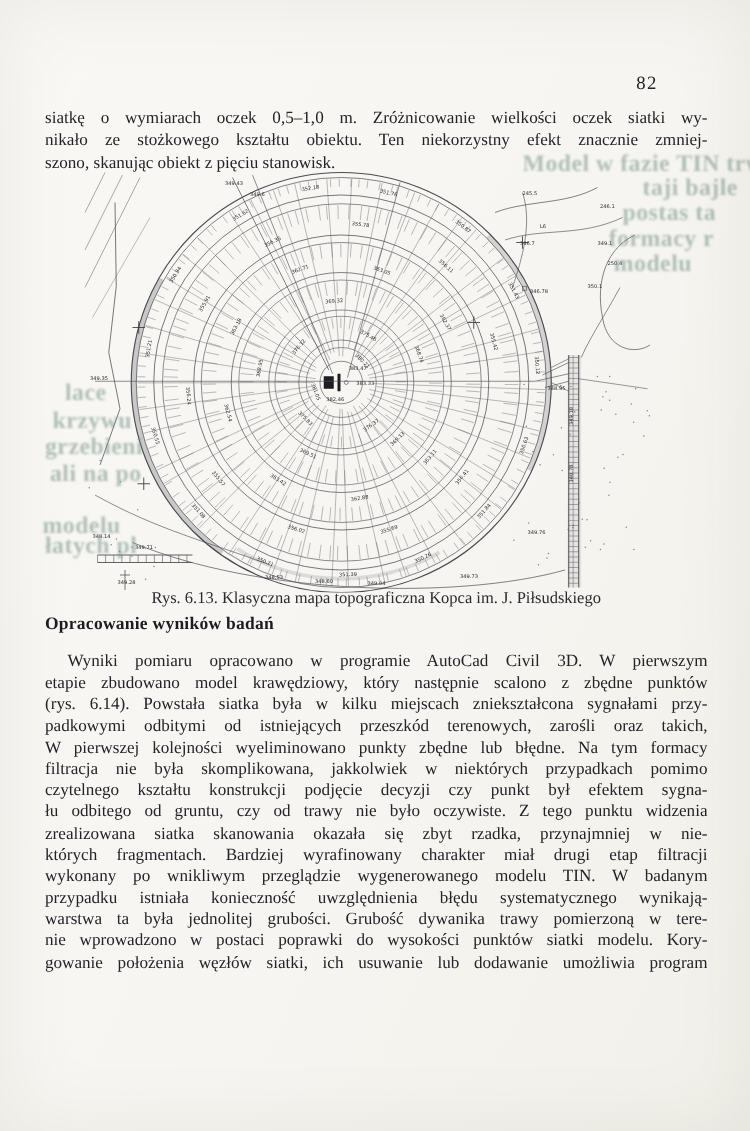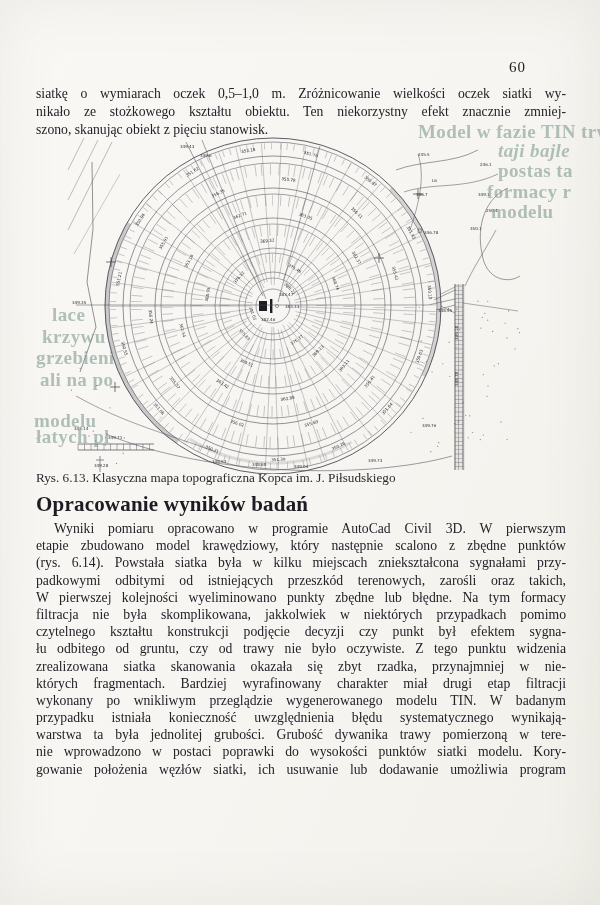--- a/index.html
+++ b/index.html
@@ -17,36 +17,36 @@
   .para-1{top:85px;}
   .para-2{top:520px;}
   .tline{
     font-size:13.7px;line-height:18px;height:18px;overflow:hidden;
     text-align:justify;text-align-last:justify;white-space:normal;
   }
   .para-2 .tline{line-height:17.2px;height:17.2px;}
   .tline.short{text-align-last:left;}
   .tline.indent{text-indent:18px;}
   .figure{position:absolute;left:66px;top:134px;width:462px;height:340px;}
-  .caption{position:absolute;left:36px;top:470px;width:530px;
+  .caption{position:absolute;left:36px;top:470px;width:530px;text-align:center;
     font-size:13.2px;color:#2a2a30;}
-  .heading{position:absolute;left:36px;top:492px;font-size:21px;font-weight:bold;
+  .heading{position:absolute;left:36px;top:492px;font-size:14px;font-weight:bold;
     letter-spacing:0.2px;color:#1c1c22;margin:0;}
   .watermark{position:absolute;left:2px;top:878px;
     font-family:"Liberation Sans","DejaVu Sans",sans-serif;
     font-size:20px;color:#9c9c9c;letter-spacing:0.4px;margin-top:32px;}
   .bleed{position:absolute;font-weight:bold;font-size:19px;color:rgba(116,146,135,0.55);
     filter:blur(0.7px);letter-spacing:0.4px;white-space:nowrap;}
 </style>
 </head>
 <body>
 
 <div class="page">
 
-  <div class="page-number">60</div>
+  <div class="page-number">82</div>
 
   <div class="para para-1">
       <div class="tline">siatkę o wymiarach oczek 0,5–1,0 m. Zróżnicowanie wielkości oczek siatki wy-</div>
       <div class="tline">nikało ze stożkowego kształtu obiektu. Ten niekorzystny efekt znacznie zmniej-</div>
       <div class="tline short">szono, skanując obiekt z pięciu stanowisk.</div>
     </div>
 
   <div class="figure">
     <svg id="mapsvg" width="462" height="340" viewBox="0 0 462 340" xmlns="http://www.w3.org/2000/svg">
         <path d="M63.23978297178317,89.00000000000001 A166,166 0 0 0 111.7863115657263,307.97923935197264" stroke="#6b6b72" stroke-width="4.5" fill="none" opacity="0.32"></path>
@@ -772,21 +772,21 @@
       <div class="tline">wykonany po wnikliwym przeglądzie wygenerowanego modelu TIN. W badanym</div>
       <div class="tline">przypadku istniała konieczność uwzględnienia błędu systematycznego wynikają-</div>
       <div class="tline">warstwa ta była jednolitej grubości. Grubość dywanika trawy pomierzoną w tere-</div>
       <div class="tline">nie wprowadzono w postaci poprawki do wysokości punktów siatki modelu. Kory-</div>
       <div class="tline">gowanie położenia węzłów siatki, ich usuwanie lub dodawanie umożliwia program</div>
     </div>
 
   <div class="watermark">architrend.pl</div>
 
 <span class="bleed" style="left: 418px; top: 121px;">Model w fazie TIN trw</span>
-    <span class="bleed" style="left: 498px; top: 140px; font-style: italic;">taji bajle</span>
+    <span class="bleed" style="left: 514px; top: 140px;">taji bajle</span>
     <span class="bleed" style="left: 498px; top: 160px; text-align: center;">postas ta</span>
     <span class="bleed" style="left: 487px; top: 181px;">formacy r</span>
     <span class="bleed" style="left: 491px; top: 201px;">modelu</span>
     <span class="bleed" style="left: 52px; top: 304px;">lace</span>
     <span class="bleed" style="left: 42px; top: 326px;">krzywu</span>
     <span class="bleed" style="left: 36px; top: 347px;">grzebieni</span>
     <span class="bleed" style="left: 40px; top: 369px;">ali na po</span>
     <span class="bleed" style="left: 36px; top: 390px; margin-top: 36px;">łatych pl</span>
     <span class="bleed" style="left: 34px; top: 410px;">modelu</span>
   </div>

